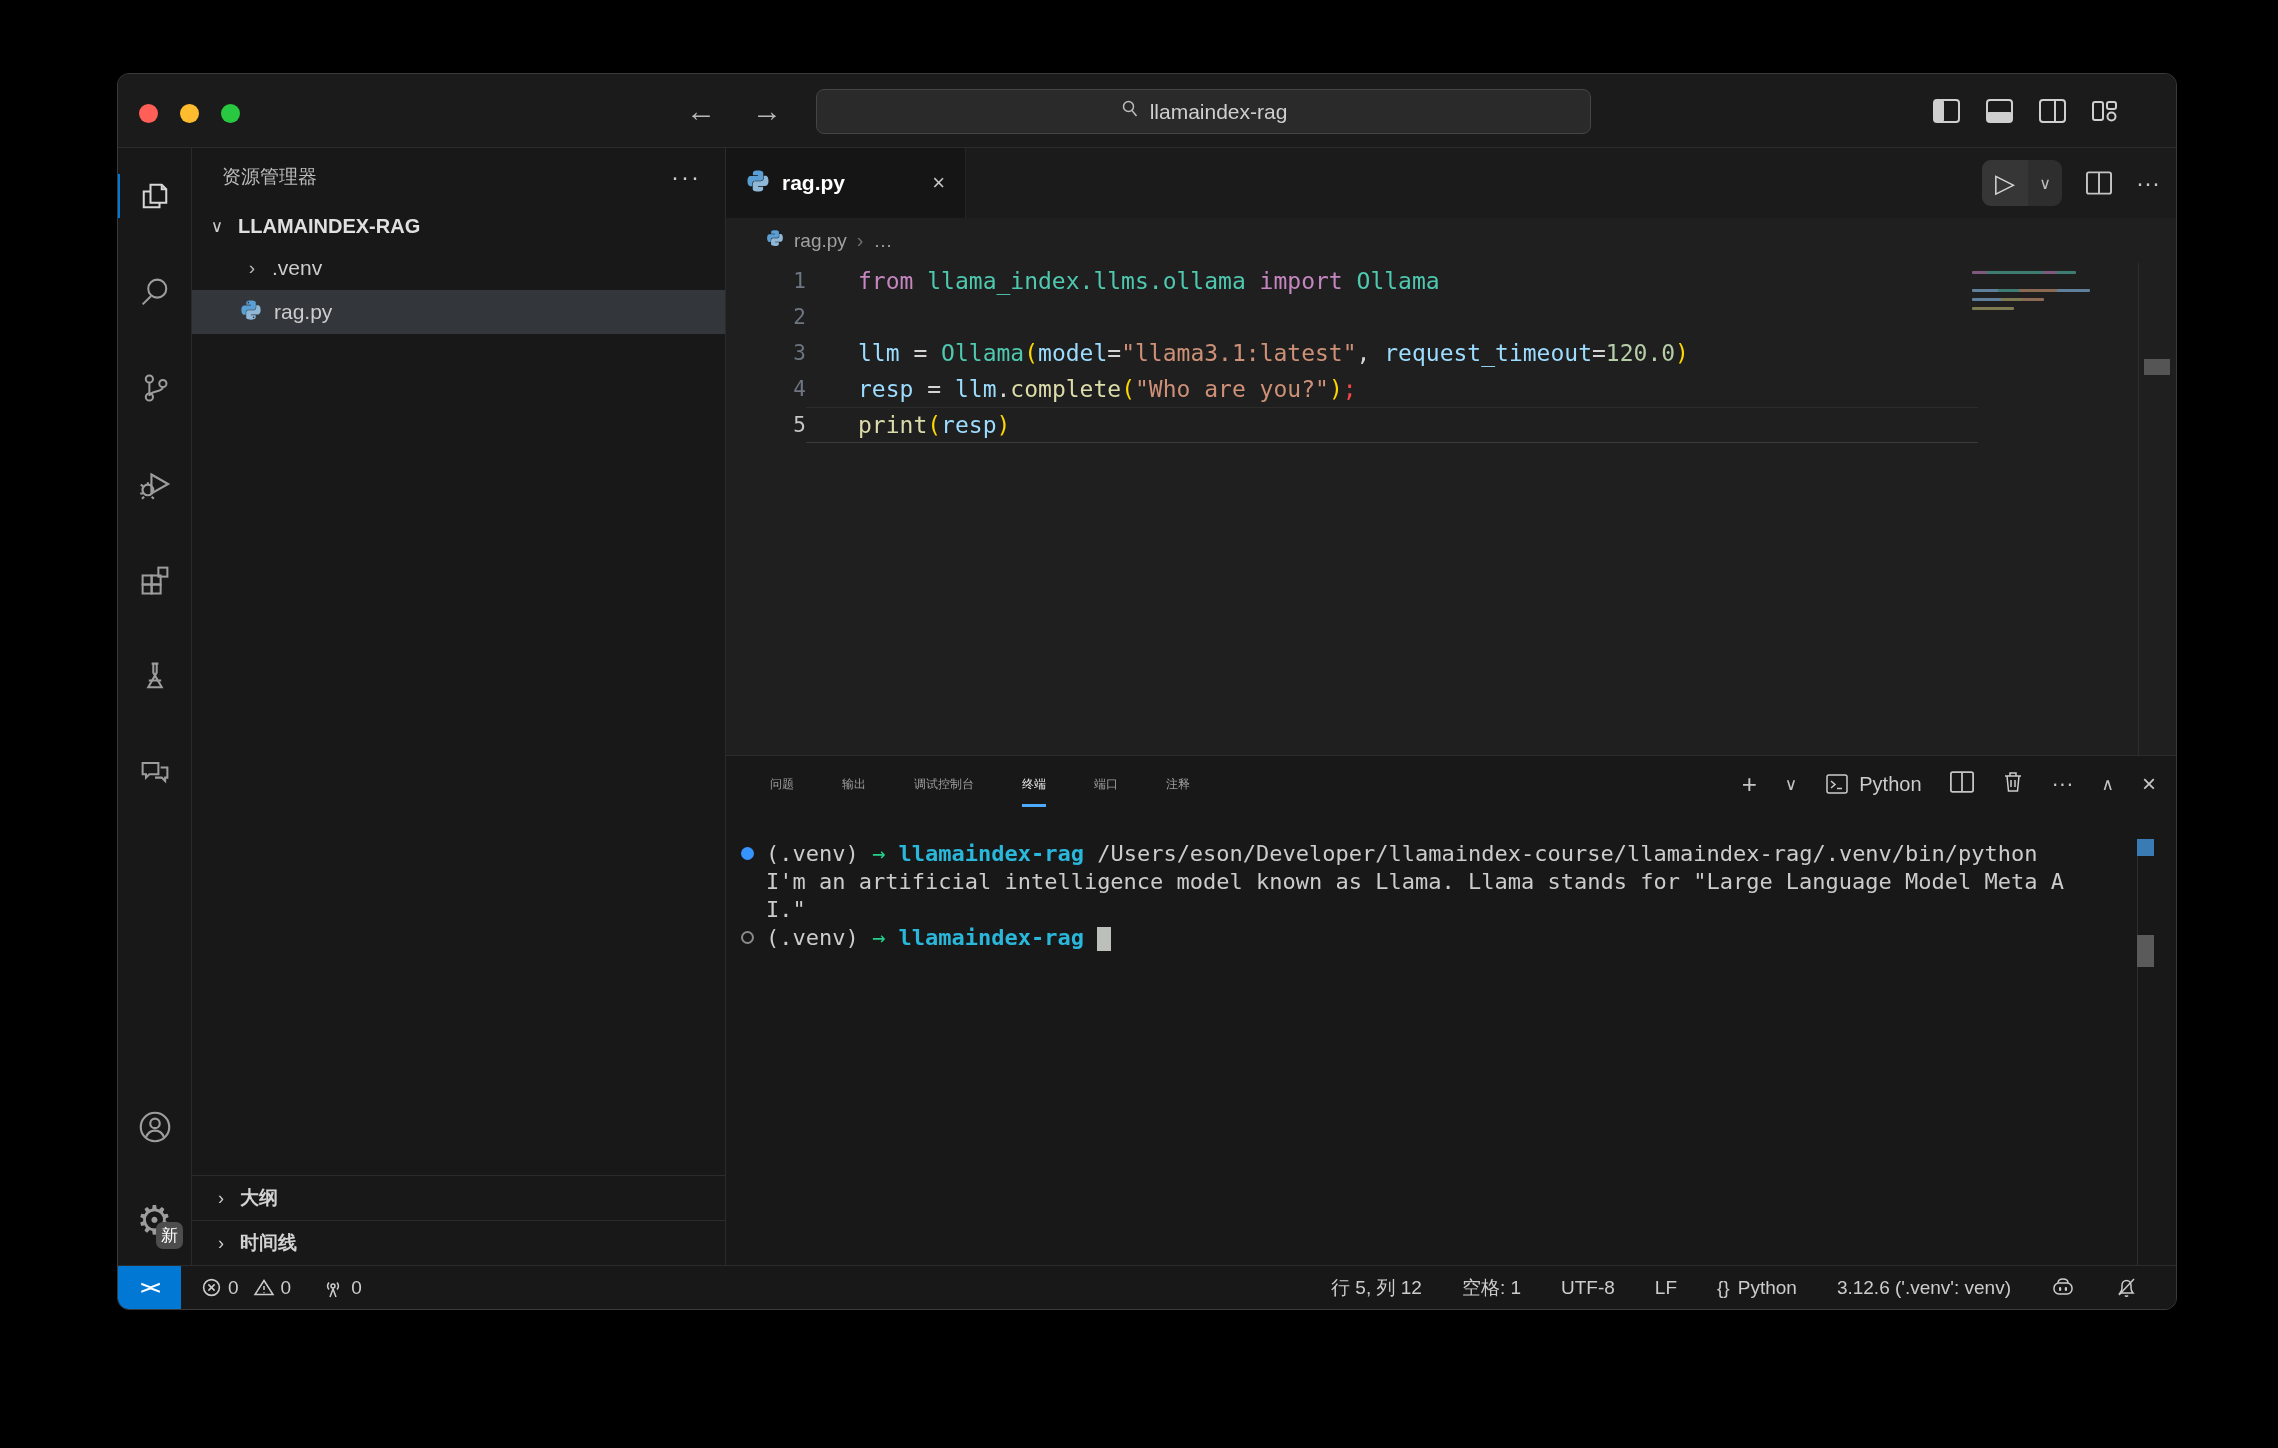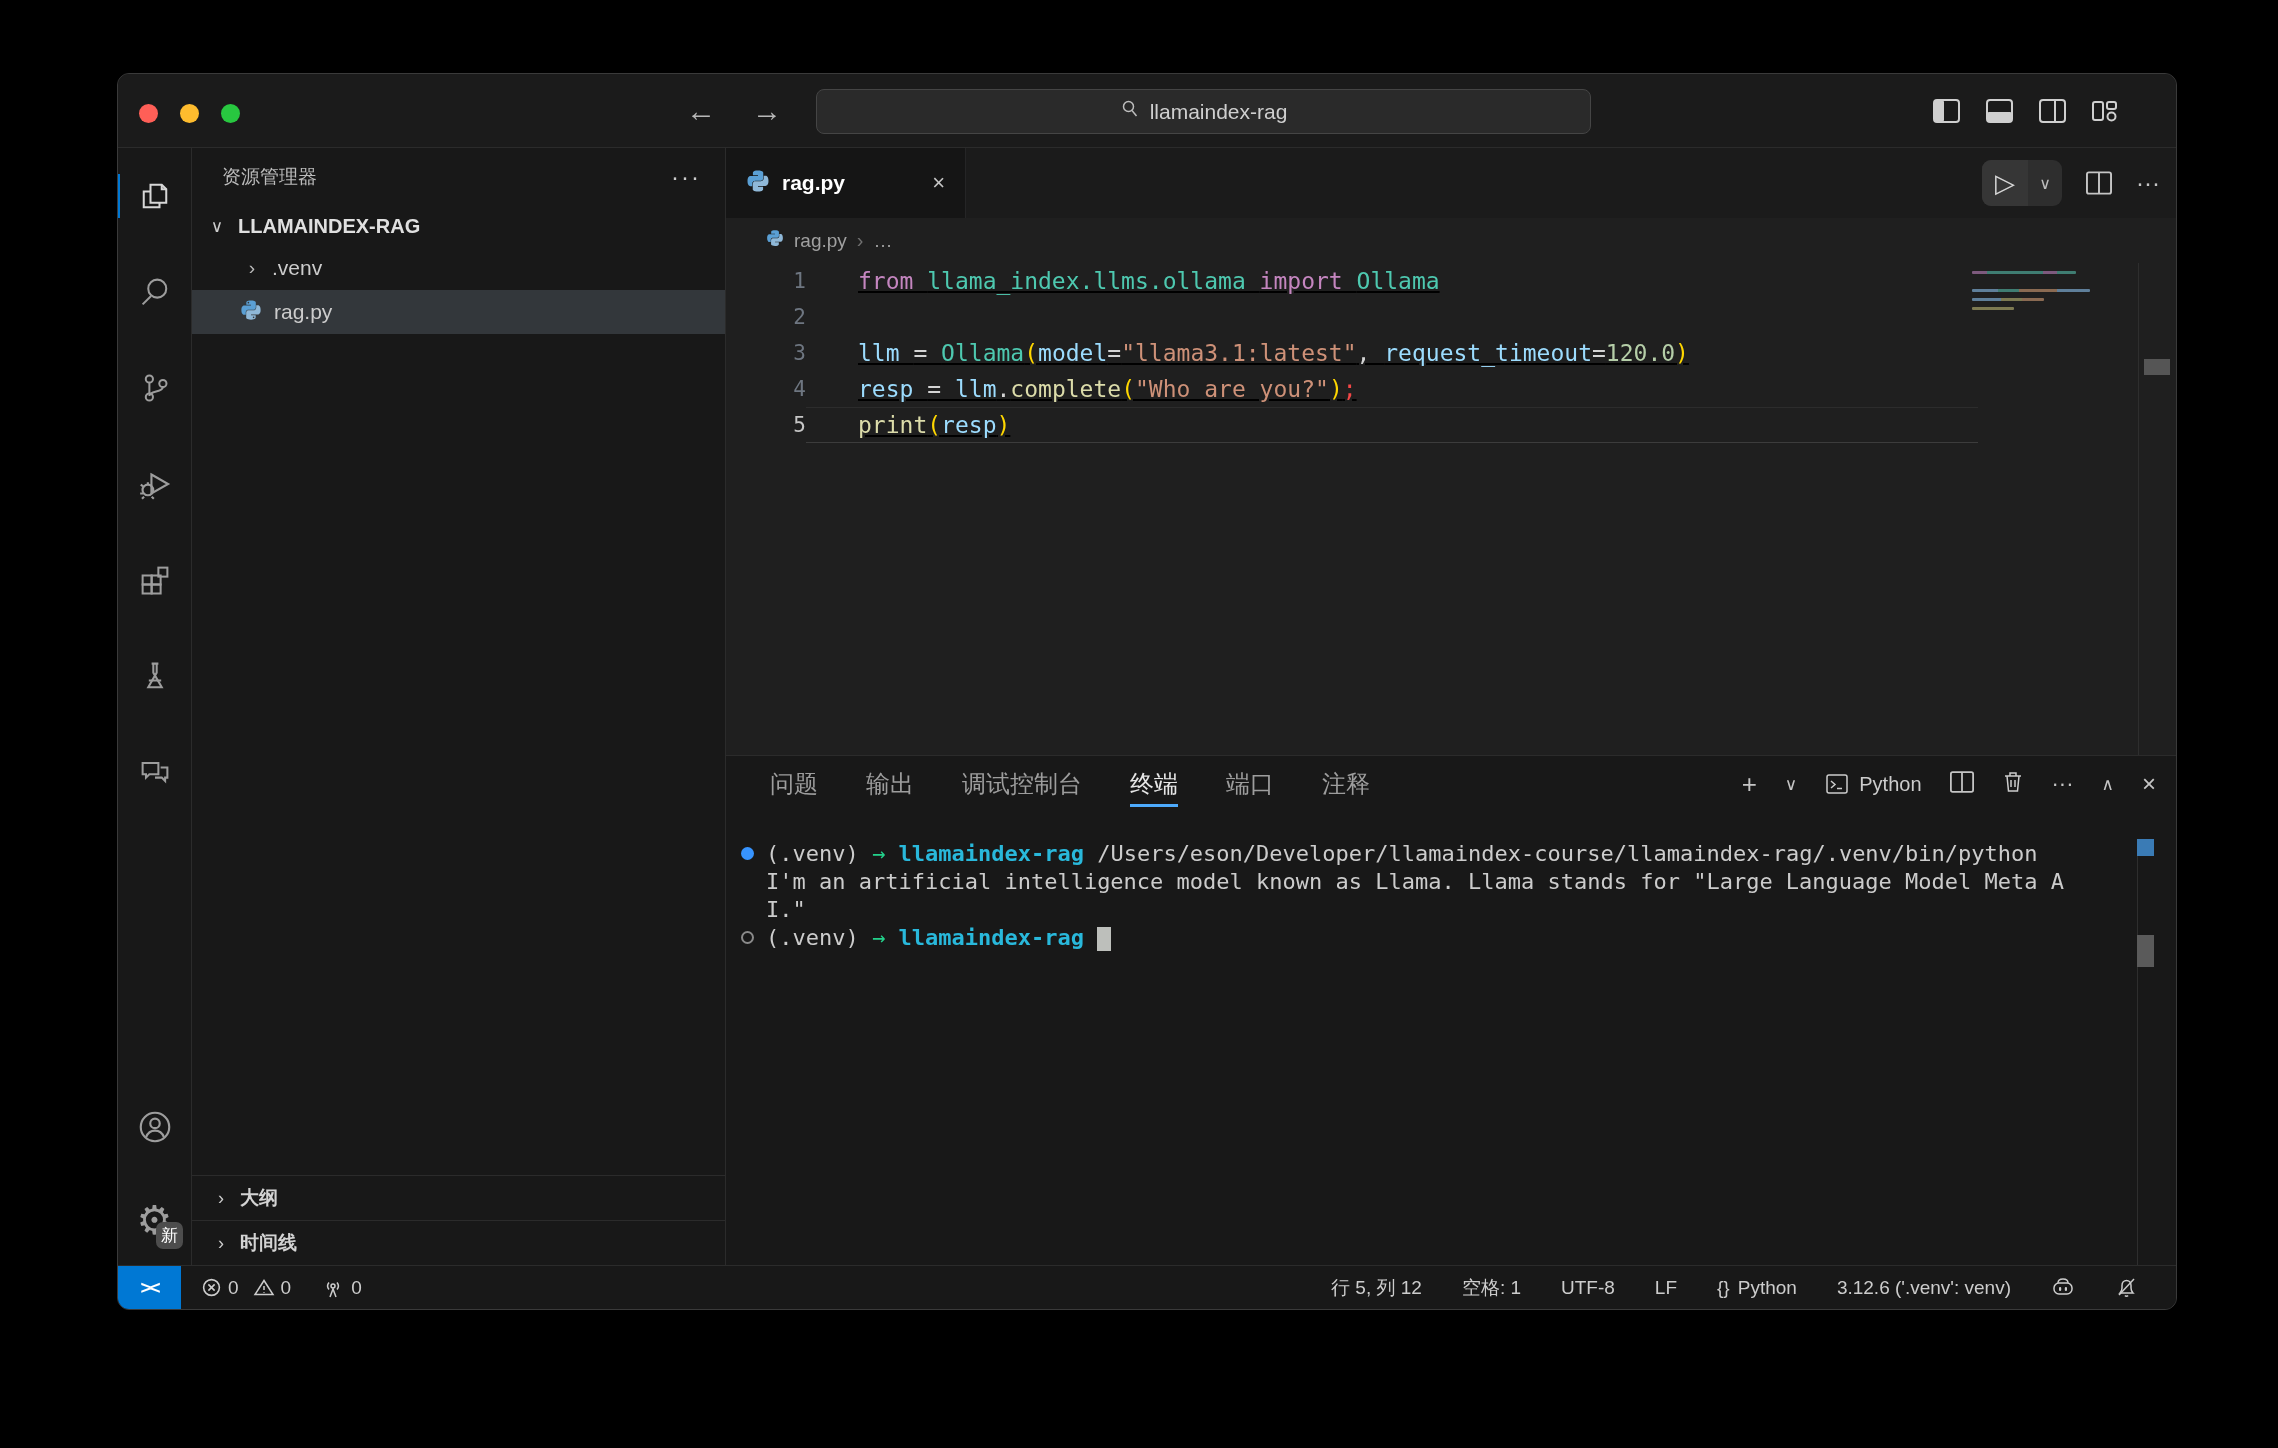--- a/index.html
+++ b/index.html
@@ -70,35 +70,35 @@
   .breadcrumb { flex:0 0 45px; display:flex; align-items:center; gap:10px; padding-left:40px;
                 color:#a0a0a0; font-size:19px; }
   .breadcrumb .sep { color:#707070; font-size:20px; }
 
   .code-area { flex:1; position:relative; background:#1f1f1f; overflow:hidden; }
   .code-lines { padding-right:198px; font-family:"DejaVu Sans Mono", monospace; font-size:23px; }
   .code-line { display:flex; height:36px; align-items:center; }
   .ln { flex:0 0 80px; text-align:right; color:#6e7681; font-size:21px; }
   .code-line.active .ln { color:#c6c6c6; }
   .code-text { flex:1; padding-left:52px; height:36px; line-height:35px; white-space:pre;
-               border-top:1px solid transparent; border-bottom:1px solid transparent;text-decoration:underline; }
+               border-top:1px solid transparent; border-bottom:1px solid transparent; }
   .code-line.active .code-text { border-top-color:#2c2c2c; border-bottom-color:#3c3c3c; }
   .tok-kw{color:#C586C0;} .tok-type{color:#4EC9B0;} .tok-var{color:#9CDCFE;} .tok-fn{color:#DCDCAA;}
   .tok-str{color:#CE9178;} .tok-num{color:#B5CEA8;} .tok-br{color:#FFD700;} .tok-pun{color:#d4d4d4;}
   .tok-err{color:#f44747;}
   .minimap { position:absolute; right:84px; top:8px; width:120px; }
   .mm-line { height:3px; margin-bottom:6px; border-radius:1px; }
   .scroll-strip { position:absolute; right:0; top:0; bottom:0; width:38px; border-left:1px solid #2e2e2e; }
   .scroll-thumb { position:absolute; right:6px; top:96px; width:26px; height:16px; background:#555; }
 
   
   .panel { flex:0 0 510px; background:#181818; border-top:1px solid #2b2b2b; display:flex; flex-direction:column; position:relative; }
   .panel-header { flex:0 0 56px; display:flex; align-items:center; padding-left:44px; position:relative; }
   .panel-tabs { display:flex; gap:48px; }
-  .panel-tab { position:relative; font-size:24px; color:#9d9d9d; height:56px; display:flex; align-items:center; }
+  .panel-tab { position:relative; font-size:12px; color:#9d9d9d; height:56px; display:flex; align-items:center; }
   .panel-tab.active { color:#e7e7e7; }
   .panel-tab.active::after { content:""; position:absolute; left:0; right:0; bottom:5px; height:3px; background:#4daafc; }
   .panel-actions { position:absolute; right:20px; top:0; height:56px; display:flex; align-items:center; gap:28px; color:#c5c5c5; }
   .panel-actions .glyph { font-size:26px; }
   .panel-actions .small-glyph { font-size:17px; }
   .shell-chip { display:flex; align-items:center; gap:10px; font-size:20px; color:#cccccc; }
   .term-body { position:relative; padding:28px 60px 0 15px; font-family:"DejaVu Sans Mono", monospace;
                font-size:22px; color:#cccccc; flex:1; }
   .term-line { position:relative; padding-left:25px; height:28px; line-height:28px; white-space:pre; }
   .term-marker { position:absolute; left:0; top:7px; width:13px; height:13px; border-radius:50%; }

